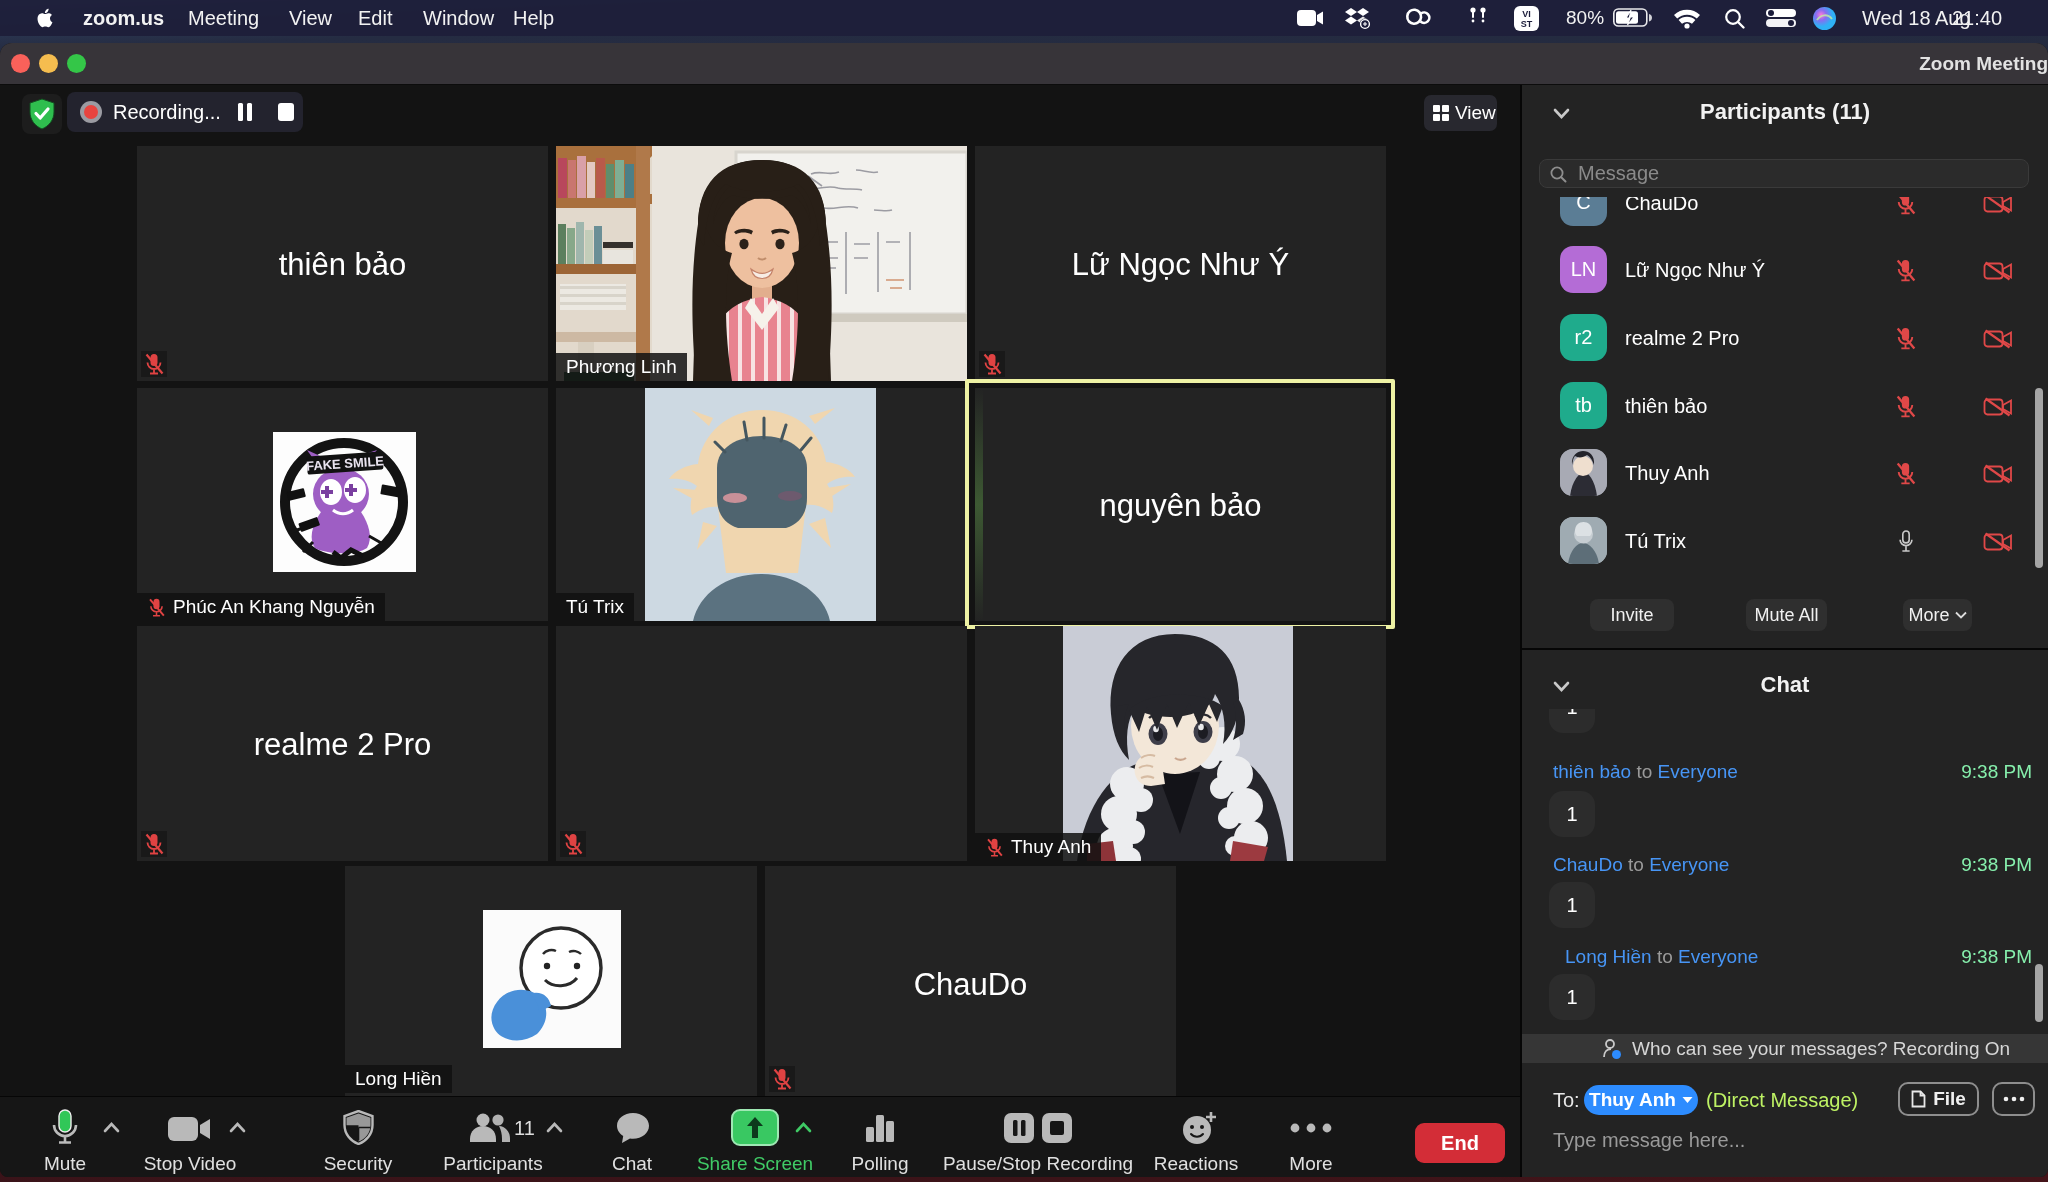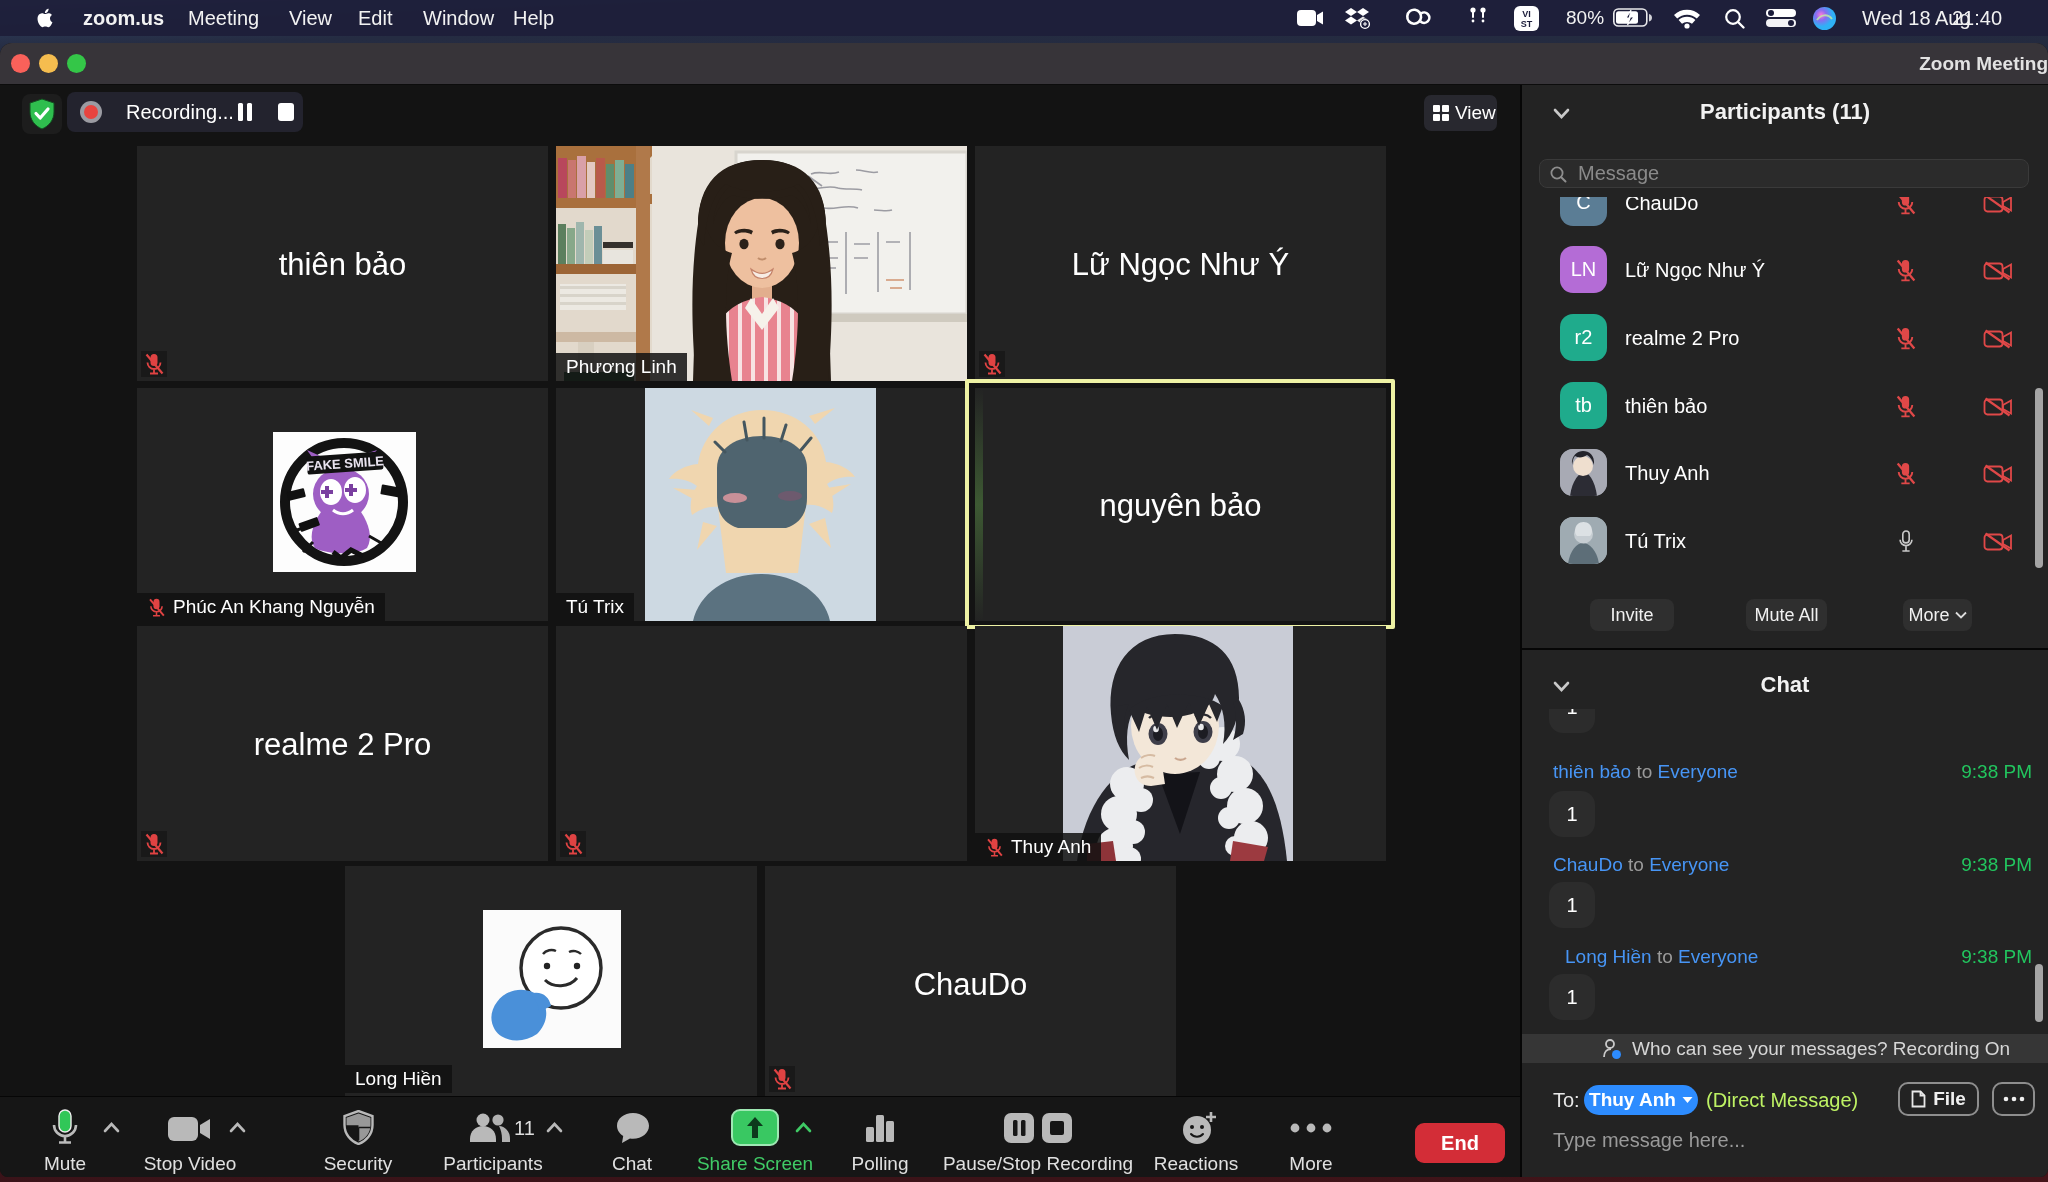--- a/index.html
+++ b/index.html
@@ -30,21 +30,21 @@
   display:flex;align-items:center;justify-content:center;}
 .tlab{position:absolute;top:56px;width:240px;left:50%;margin-left:-120px;text-align:center;font-size:19px;color:#e0e0e0;}
 .sbtn{position:absolute;background:#2f2f2f;border-radius:8px;color:#f0f0f0;font-size:18px;
   display:flex;align-items:center;justify-content:center;}
 .prow{position:absolute;left:0;width:526px;height:68px;}
 .pavatar{position:absolute;left:38px;top:10px;width:47px;height:47px;border-radius:13px;color:#fff;
   font-size:20px;display:flex;align-items:center;justify-content:center;overflow:hidden;}
 .pname{position:absolute;left:103px;top:0;height:68px;line-height:68px;color:#fff;font-size:20px;white-space:nowrap;}
 .msghead{position:absolute;color:#9a9a9a;font-size:19px;white-space:nowrap;}
 .msghead b{color:#4795f5;font-weight:normal;}
-.msgtime{position:absolute;right:16px;color:#22c55e;font-size:19px;}
+.msgtime{position:absolute;right:16px;color:#86efac;font-size:19px;}
 .bub{position:absolute;left:27px;width:46px;height:46px;background:#2c2c2c;border-radius:14px;
   color:#fff;font-size:20px;display:flex;align-items:center;justify-content:center;}
 </style>
 </head>
 <body>
 <div id="wall"></div>
 <div id="menubar">
   <svg class="mitem" style="left:34px;top:6px;" width="22" height="24" viewBox="0 0 24 24">
     <path fill="#fff" d="M18.71 19.5c-.83 1.24-1.71 2.45-3.05 2.47-1.34.03-1.77-.79-3.29-.79-1.53 0-2 .77-3.27.82-1.31.05-2.3-1.32-3.14-2.53C4.25 17 2.94 12.45 4.7 9.39c.87-1.52 2.43-2.48 4.12-2.51 1.28-.02 2.5.87 3.29.87.78 0 2.26-1.07 3.81-.91.65.03 2.47.26 3.64 1.98-.09.06-2.17 1.28-2.15 3.81.03 3.02 2.65 4.03 2.68 4.04-.03.07-.42 1.44-1.38 2.83M13 3.5c.73-.83 1.94-1.46 2.94-1.5.13 1.17-.34 2.35-1.04 3.19-.69.85-1.83 1.51-2.95 1.42-.15-1.15.41-2.35 1.05-3.11z"></path>
   </svg>
@@ -127,21 +127,21 @@
     <div class="abs" style="left:22px;top:9px;width:40px;height:40px;background:#1d1d1d;border-radius:8px;"></div>
     <svg class="abs" style="left:28px;top:13px;" width="28" height="32" viewBox="0 0 28 32">
       <path d="M14 1l12 4v9c0 8-5 14-12 17C7 28 2 22 2 14V5z" fill="#2fbe4e" stroke="#124d20" stroke-width="1"></path>
       <path d="M8 15.5l4.2 4.5L20 11" stroke="#fff" stroke-width="3.2" fill="none" stroke-linecap="round" stroke-linejoin="round"></path>
     </svg>
     <div class="abs" style="left:67px;top:7px;width:236px;height:40px;background:#23232e;border-radius:8px;"></div>
     <svg class="abs" style="left:79px;top:15px;" width="24" height="24" viewBox="0 0 24 24">
       <circle cx="12" cy="12" r="11" fill="#9b9ba2"></circle>
         <circle cx="12" cy="12" r="7" fill="#e8443f"></circle>
     </svg>
-    <div class="abs" style="left:126px;top:7px;height:40px;line-height:40px;color:#fff;font-size:20px;">Recording...</div>
+    <div class="abs" style="left:113px;top:7px;height:40px;line-height:40px;color:#fff;font-size:20px;">Recording...</div>
     <svg class="abs" style="left:236px;top:16px;" width="18" height="22" viewBox="0 0 18 22">
       <rect x="2" y="2" width="5" height="18" rx="1.5" fill="#fff"></rect>
         <rect x="11" y="2" width="5" height="18" rx="1.5" fill="#fff"></rect>
     </svg>
     <svg class="abs" style="left:276px;top:16px;" width="20" height="22" viewBox="0 0 20 22">
       <rect x="2" y="2" width="16" height="18" rx="3" fill="#fff"></rect>
     </svg>
     <div class="abs" style="left:1424px;top:10px;width:73px;height:36px;background:#28282f;border-radius:7px;"></div>
     <svg class="abs" style="left:1432px;top:19px;" width="18" height="18" viewBox="0 0 18 18">
       <g fill="#fff">

